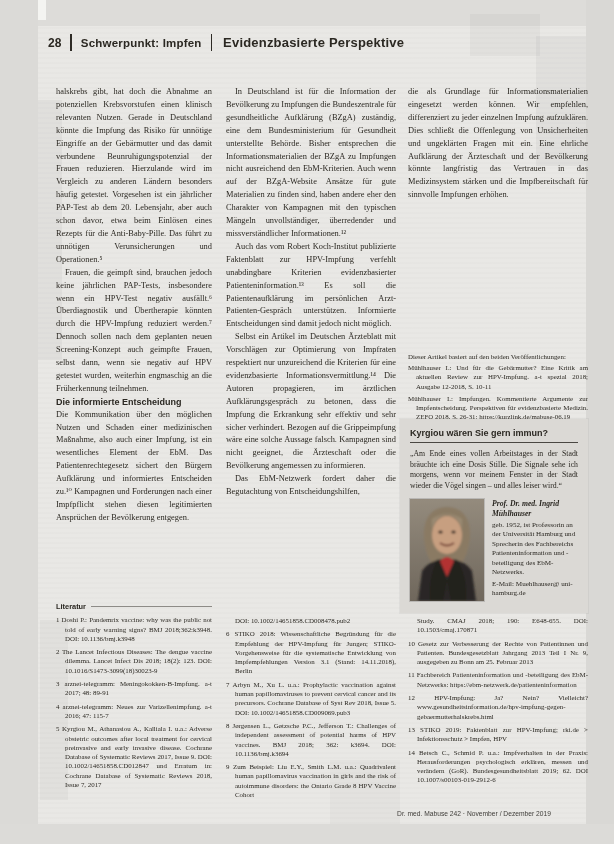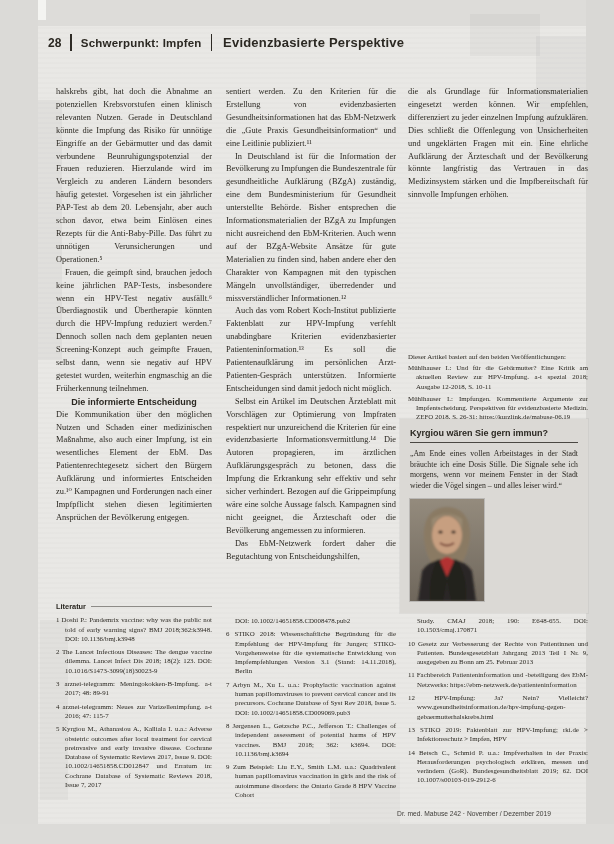--- a/index.html
+++ b/index.html
@@ -19,21 +19,21 @@
   .kick{font-weight:bold;font-size:13px;letter-spacing:0.2px;padding-left:2px;}
 
   
   .col{position:absolute;text-align:justify;font-size:8.4px;line-height:12.9px;overflow:hidden;}
   .c1{left:56px;top:86px;width:156px;max-height:512px;}
   .c2{left:226px;top:86px;width:170px;max-height:526px;}
   .c3{left:408px;top:86px;width:180px;max-height:330px;}
   .col p{margin:0;}
   .ind{text-indent:9px;}
   .subhead{font-family:"Liberation Sans","DejaVu Sans",sans-serif;font-weight:bold;
-           font-size:9px;text-align:center;margin:9px 0 4px 0;text-indent:0;}
+           font-size:9px;text-align:left;margin:9px 0 4px 0;text-indent:0;}
   .notes{position:absolute;left:408px;top:352px;width:180px;font-size:6.9px;line-height:9.2px;
          text-align:justify;}
   .notes .nintro{margin:0 0 2px 0;}
   .notes .nref{margin:0 0 3px 0;padding-left:8px;text-indent:-8px;}
 
   
   .lit{position:absolute;font-size:6.9px;line-height:9.3px;}
   .l1{left:56px;top:602px;width:156px;}
   .l2{left:226px;top:616px;width:170px;}
   .l3{left:408px;top:616px;width:180px;}
@@ -87,21 +87,20 @@
     </div>
 
     <div class="col c1">
       <p>halskrebs gibt, hat doch die Abnahme an potenziellen Krebsvorstufen einen klinisch relevanten Nutzen. Gerade in Deutschland könnte die Impfung das Risiko für unnötige Eingriffe an der Gebärmutter und das damit verbundene Beunruhigungspotenzial der Frauen reduzieren. Hierzulande wird im Vergleich zu anderen Ländern besonders häufig getestet. Vorgesehen ist ein jährlicher PAP-Test ab dem 20. Lebensjahr, aber auch schon davor, etwa beim Einlösen eines Rezepts für die Anti-Baby-Pille. Das führt zu unnötigen Verunsicherungen und Operationen.⁵</p>
       <p class="ind">Frauen, die geimpft sind, brauchen jedoch keine jährlichen PAP-Tests, insbesondere wenn ein HPV-Test negativ ausfällt.⁶ Überdiagnostik und Übertherapie könnten durch die HPV-Impfung reduziert werden.⁷ Dennoch sollen nach dem geplanten neuen Screening-Konzept auch geimpfte Frauen, selbst dann, wenn sie negativ auf HPV getestet wurden, weiterhin engmaschig an die Früherkennung teilnehmen.</p>
       <p class="subhead">Die informierte Entscheidung</p>
       <p>Die Kommunikation über den möglichen Nutzen und Schaden einer medizinischen Maßnahme, also auch einer Impfung, ist ein wesentliches Element der EbM. Das Patientenrechtegesetz sichert den Bürgern Aufklärung und informiertes Entscheiden zu.¹⁰ Kampagnen und Forderungen nach einer Impfpflicht stehen diesen legitimierten Ansprüchen der Bevölkerung entgegen.</p>
     </div>
 
     <div class="col c2">
-      <p>sentiert werden. Zu den Kriterien für die Erstellung von evidenzbasierten Gesundheitsinformationen hat das EbM-Netzwerk die „Gute Praxis Gesundheitsinformation“ und eine Leitlinie publiziert.¹¹</p>
       <p class="ind">In Deutschland ist für die Information der Bevölkerung zu Impfungen die Bundeszentrale für gesundheitliche Aufklärung (BZgA) zuständig, eine dem Bundesministerium für Gesundheit unterstellte Behörde. Bisher entsprechen die Informationsmaterialien der BZgA zu Impfungen nicht ausreichend den EbM-Kriterien. Auch wenn auf der BZgA-Website Ansätze für gute Materialien zu finden sind, haben andere eher den Charakter von Kampagnen mit den typischen Mängeln unvollständiger, überredender und missverständlicher Informationen.¹²</p>
       <p class="ind">Auch das vom Robert Koch-Institut publizierte Faktenblatt zur HPV-Impfung verfehlt unabdingbare Kriterien evidenzbasierter Patienteninformation.¹³ Es soll die Patientenaufklärung im persönlichen Arzt-Patienten-Gespräch unterstützen. Informierte Entscheidungen sind damit jedoch nicht möglich.</p>
       <p class="ind">Selbst ein Artikel im Deutschen Ärzteblatt mit Vorschlägen zur Optimierung von Impfraten respektiert nur unzureichend die Kriterien für eine evidenzbasierte Informationsvermittlung.¹⁴ Die Autoren propagieren, im ärztlichen Aufklärungsgespräch zu betonen, dass die Impfung die Erkrankung sehr effektiv und sehr sicher verhindert. Bezogen auf die Grippeimpfung wäre eine solche Aussage falsch. Kampagnen sind nicht geeignet, die Ärzteschaft oder die Bevölkerung angemessen zu informieren.</p>
       <p class="ind">Das EbM-Netzwerk fordert daher die Begutachtung von Entscheidungshilfen,</p>
     </div>
 
     <div class="col c3">
       <p>die als Grundlage für Informationsmaterialien eingesetzt werden können. Wir empfehlen, differenziert zu jeder einzelnen Impfung aufzuklären. Dies schließt die Offenlegung von Unsicherheiten und ungeklärten Fragen mit ein. Eine ehrliche Aufklärung der Ärzteschaft und der Bevölkerung könnte langfristig das Vertrauen in das Medizinsystem stärken und die Impfbereitschaft für sinnvolle Impfungen erhöhen.</p>
     </div>
 
@@ -134,20 +133,25 @@
               <ellipse cx="43.5" cy="33" rx="2.2" ry="1.5" fill="#3a2e24"></ellipse>
               <path d="M30 44 Q37 49 44 44" stroke="#7a4a3a" stroke-width="2" fill="none"></path>
               <path d="M22 20 Q37 10 52 20 L52 30 Q48 16 37 16 Q26 16 22 30 Z" fill="#9a8a72"></path>
               <path d="M8 102 L12 72 Q20 60 37 60 Q54 60 62 72 L66 102 Z" fill="#2c2826"></path>
               <path d="M30 62 L37 78 L44 62 Q40 58 37 58 Q34 58 30 62 Z" fill="#b23230"></path>
               <path d="M28 60 L37 82 L33 102 L20 102 Q18 76 28 60 Z" fill="#23201e"></path>
               <path d="M46 60 L37 82 L41 102 L56 102 Q58 76 46 60 Z" fill="#23201e"></path>
             </g>
           </svg>
         </div>
+        <div class="bioc">
+          <p class="bioname">Prof. Dr. med. Ingrid Mühlhauser</p>
+          <p class="biotext">geb. 1952, ist Professorin an der Universität Hamburg und Sprecherin des Fachbereichs Patienteninformation und -beteiligung des EbM-Netzwerks.</p>
+          <p class="bioemail">E-Mail: Muehlhauser@ uni-hamburg.de</p>
+        </div>
       </div>
     </div>
 
     <div class="lit l1">
       <div class="lith">Literatur</div>
       <p class="ref">1 Doshi P.: Pandemrix vaccine: why was the public not told of early warning signs? BMJ 2018;362:k3948. DOI: 10.1136/bmj.k3948</p>
       <p class="ref">2 The Lancet Infectious Diseases: The dengue vaccine dilemma. Lancet Infect Dis 2018; 18(2): 123. DOI: 10.1016/S1473-3099(18)30023-9</p>
       <p class="ref">3 arznei-telegramm: Meningokokken-B-Impfung. a-t 2017; 48: 89-91</p>
       <p class="ref">4 arznei-telegramm: Neues zur Varizellenimpfung. a-t 2016; 47: 115-7</p>
       <p class="ref">5 Kyrgiou M., Athanasiou A., Kalliala I. u.a.: Adverse obstetric outcomes after local treatment for cervical preinvasive and early invasive disease. Cochrane Database of Systematic Reviews 2017, Issue 9. DOI: 10.1002/14651858.CD012847 und Erratum in: Cochrane Database of Systematic Reviews 2018, Issue 7, 2017</p>

